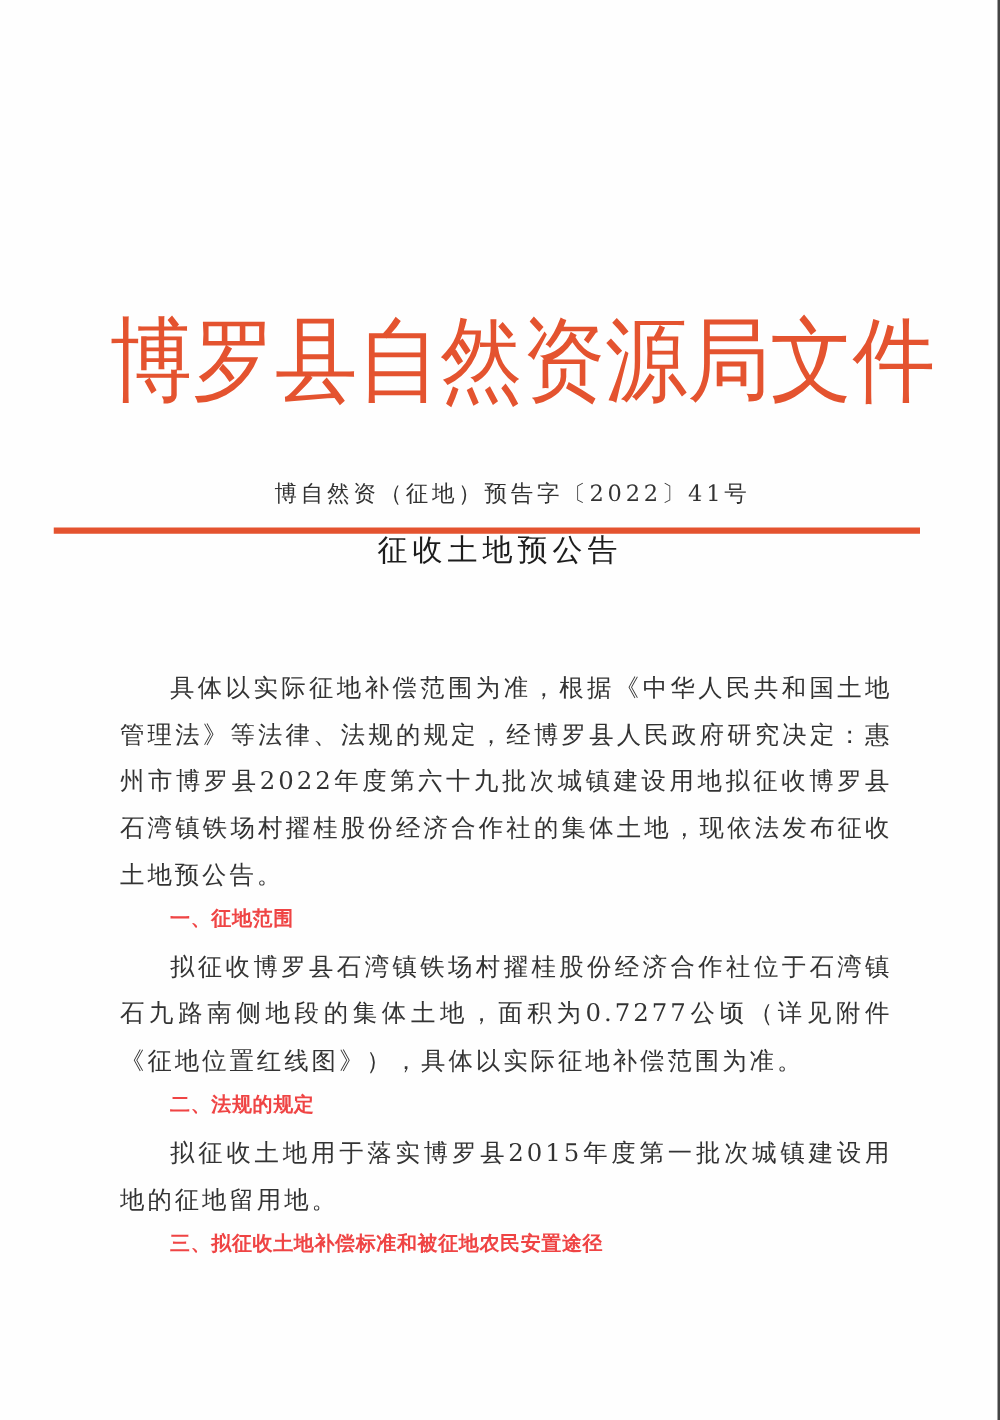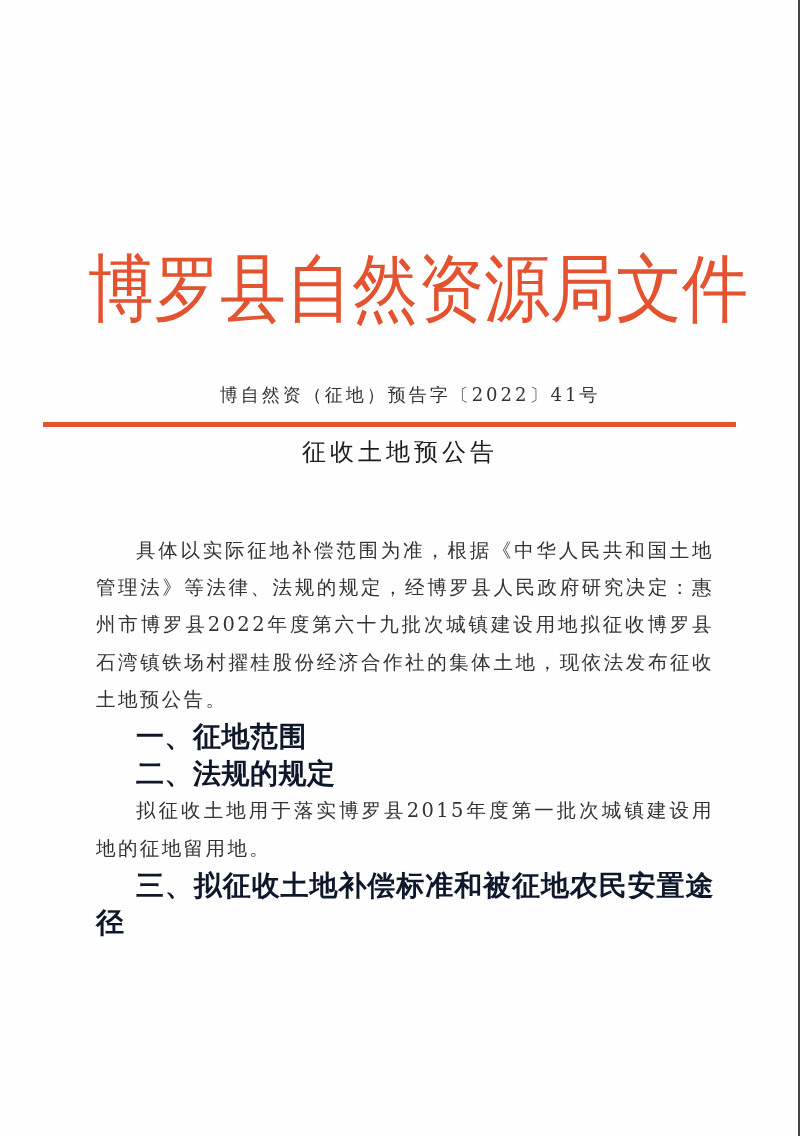--- a/index.html
+++ b/index.html
@@ -65,21 +65,21 @@
     left: 43px;
     top: 422px;
     width: 693px;
     height: 5px;
     background: #e4532f;
   }
   .subtitle {
     position: absolute;
     left: 0;
     width: 800px;
-    top: 436px;
+    top: 424px;
     text-align: center;
     font-family: "DejaVu Sans", "Liberation Sans", sans-serif;
     font-size: 24px;
     letter-spacing: 4px;
     color: #1c1c1c;
   }
   .body-text {
     position: absolute;
     left: 96px;
     top: 532px;
@@ -92,24 +92,24 @@
     text-align-last: auto;
   }
   .para {
     margin: 0;
     text-indent: 40px;
     letter-spacing: 2.4px;
   }
   .heading {
     margin: 0;
     text-indent: 40px;
-    font-family: Liberation Sans, sans-serif;
-    font-size: 28px;
+    font-family: Liberation Mono, monospace;
+    font-size: 16px;
     font-weight: bold;
-    color: #0f172a;
+    color: #ef4444;
     letter-spacing: 0.5px;
   }
 </style>
 </head>
 <body>
 
 <div class="page">
 
   <div class="masthead">
     <span>博</span>
@@ -127,20 +127,21 @@
   <div class="doc-number">博自然资（征地）预告字〔2022〕41号</div>
 
   <div class="red-rule"></div>
 
   <div class="subtitle">征收土地预公告</div>
 
   <div class="body-text">
     <p class="para">具体以实际征地补偿范围为准，根据《中华人民共和国土地管理法》等法律、法规的规定，经博罗县人民政府研究决定：惠州市博罗县2022年度第六十九批次城镇建设用地拟征收博罗县石湾镇铁场村擢桂股份经济合作社的集体土地，现依法发布征收土地预公告。</p>
 
     <p class="heading">一、征地范围</p>
+    <p class="para">拟征收博罗县石湾镇铁场村擢桂股份经济合作社位于石湾镇石九路南侧地段的集体土地，面积为0.7277公顷（详见附件《征地位置红线图》），具体以实际征地补偿范围为准。</p>
 
     <p class="heading">二、法规的规定</p>
     <p class="para">拟征收土地用于落实博罗县2015年度第一批次城镇建设用地的征地留用地。</p>
 
     <p class="heading">三、拟征收土地补偿标准和被征地农民安置途径</p>
   </div>
 
   <div class="right-edge"></div>
 </div>
 

